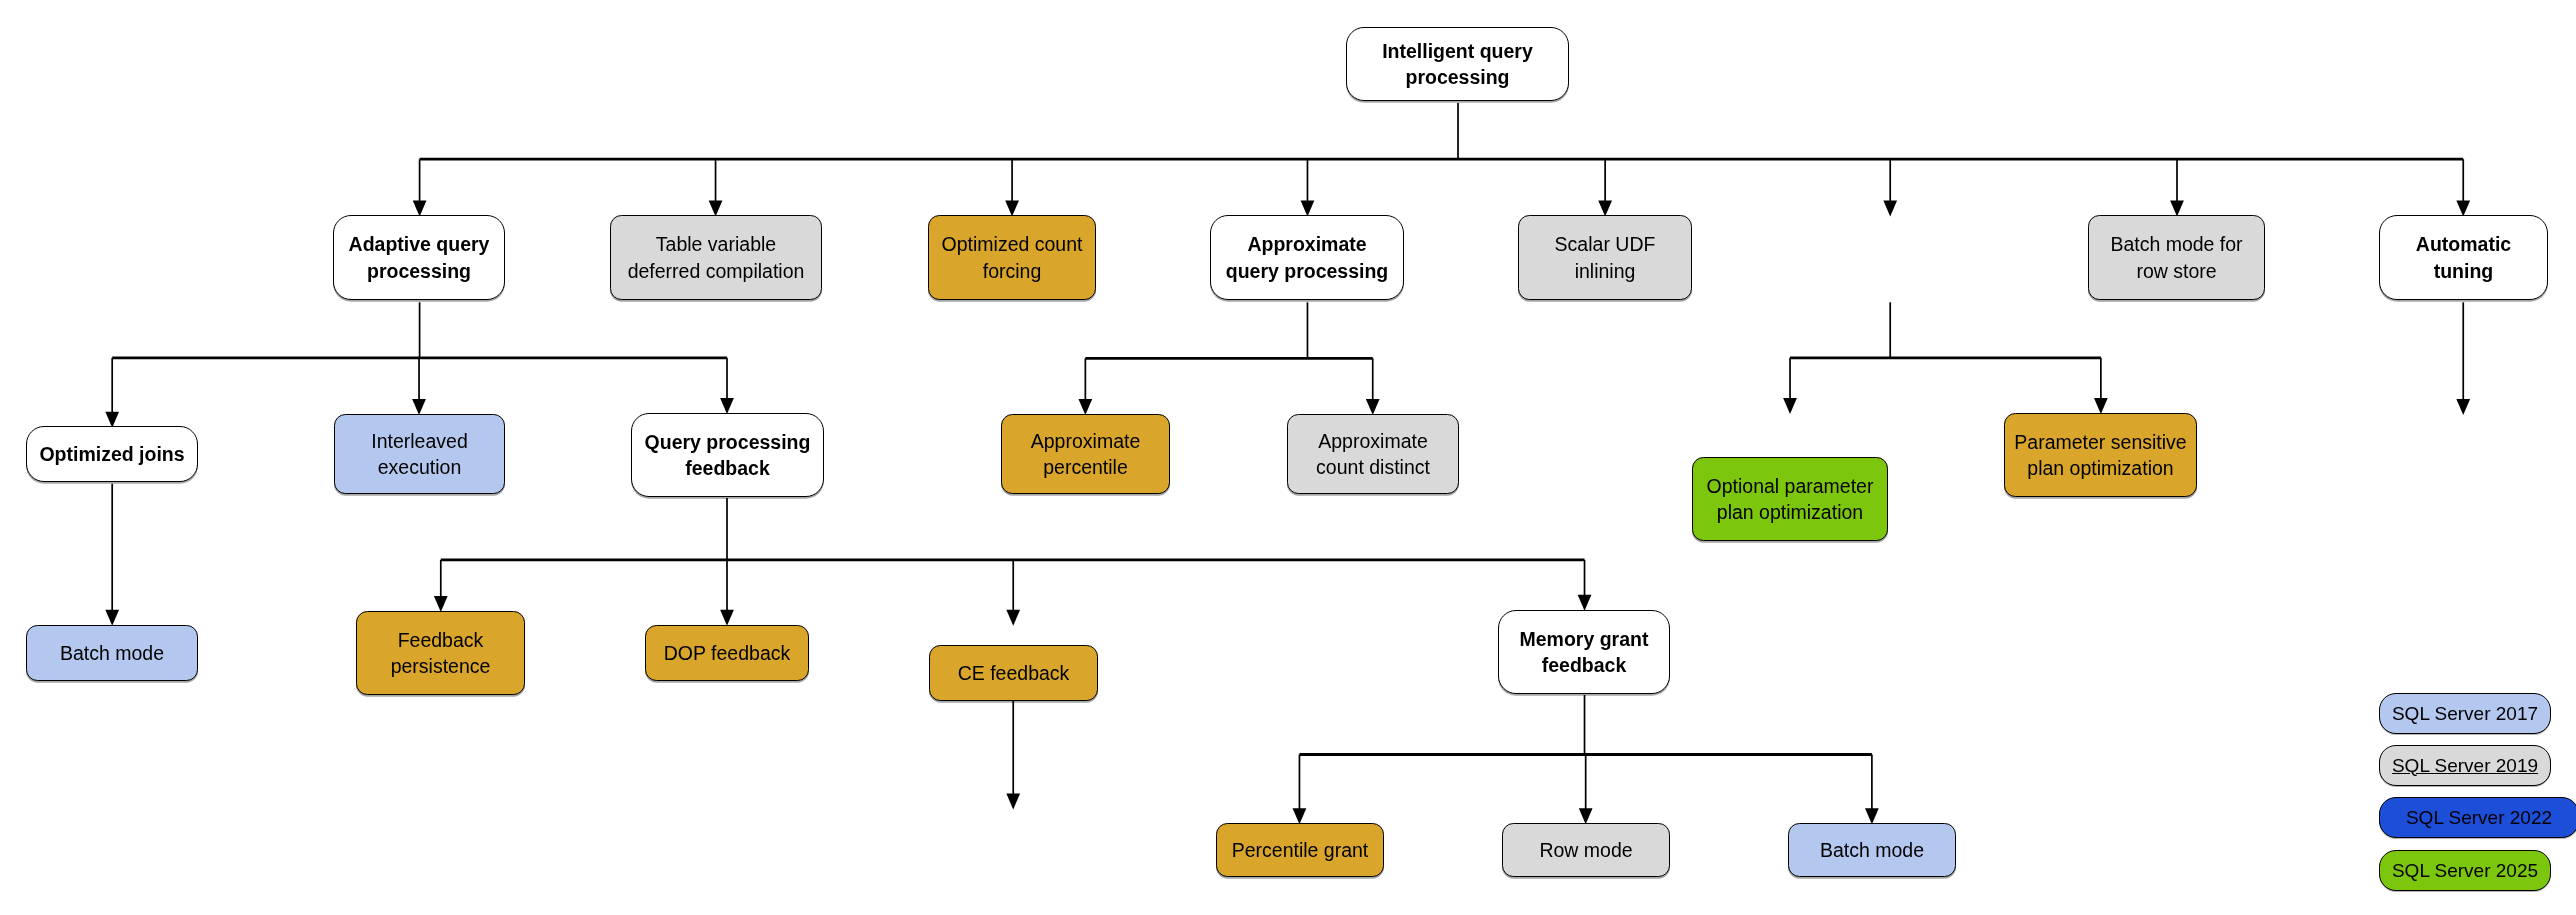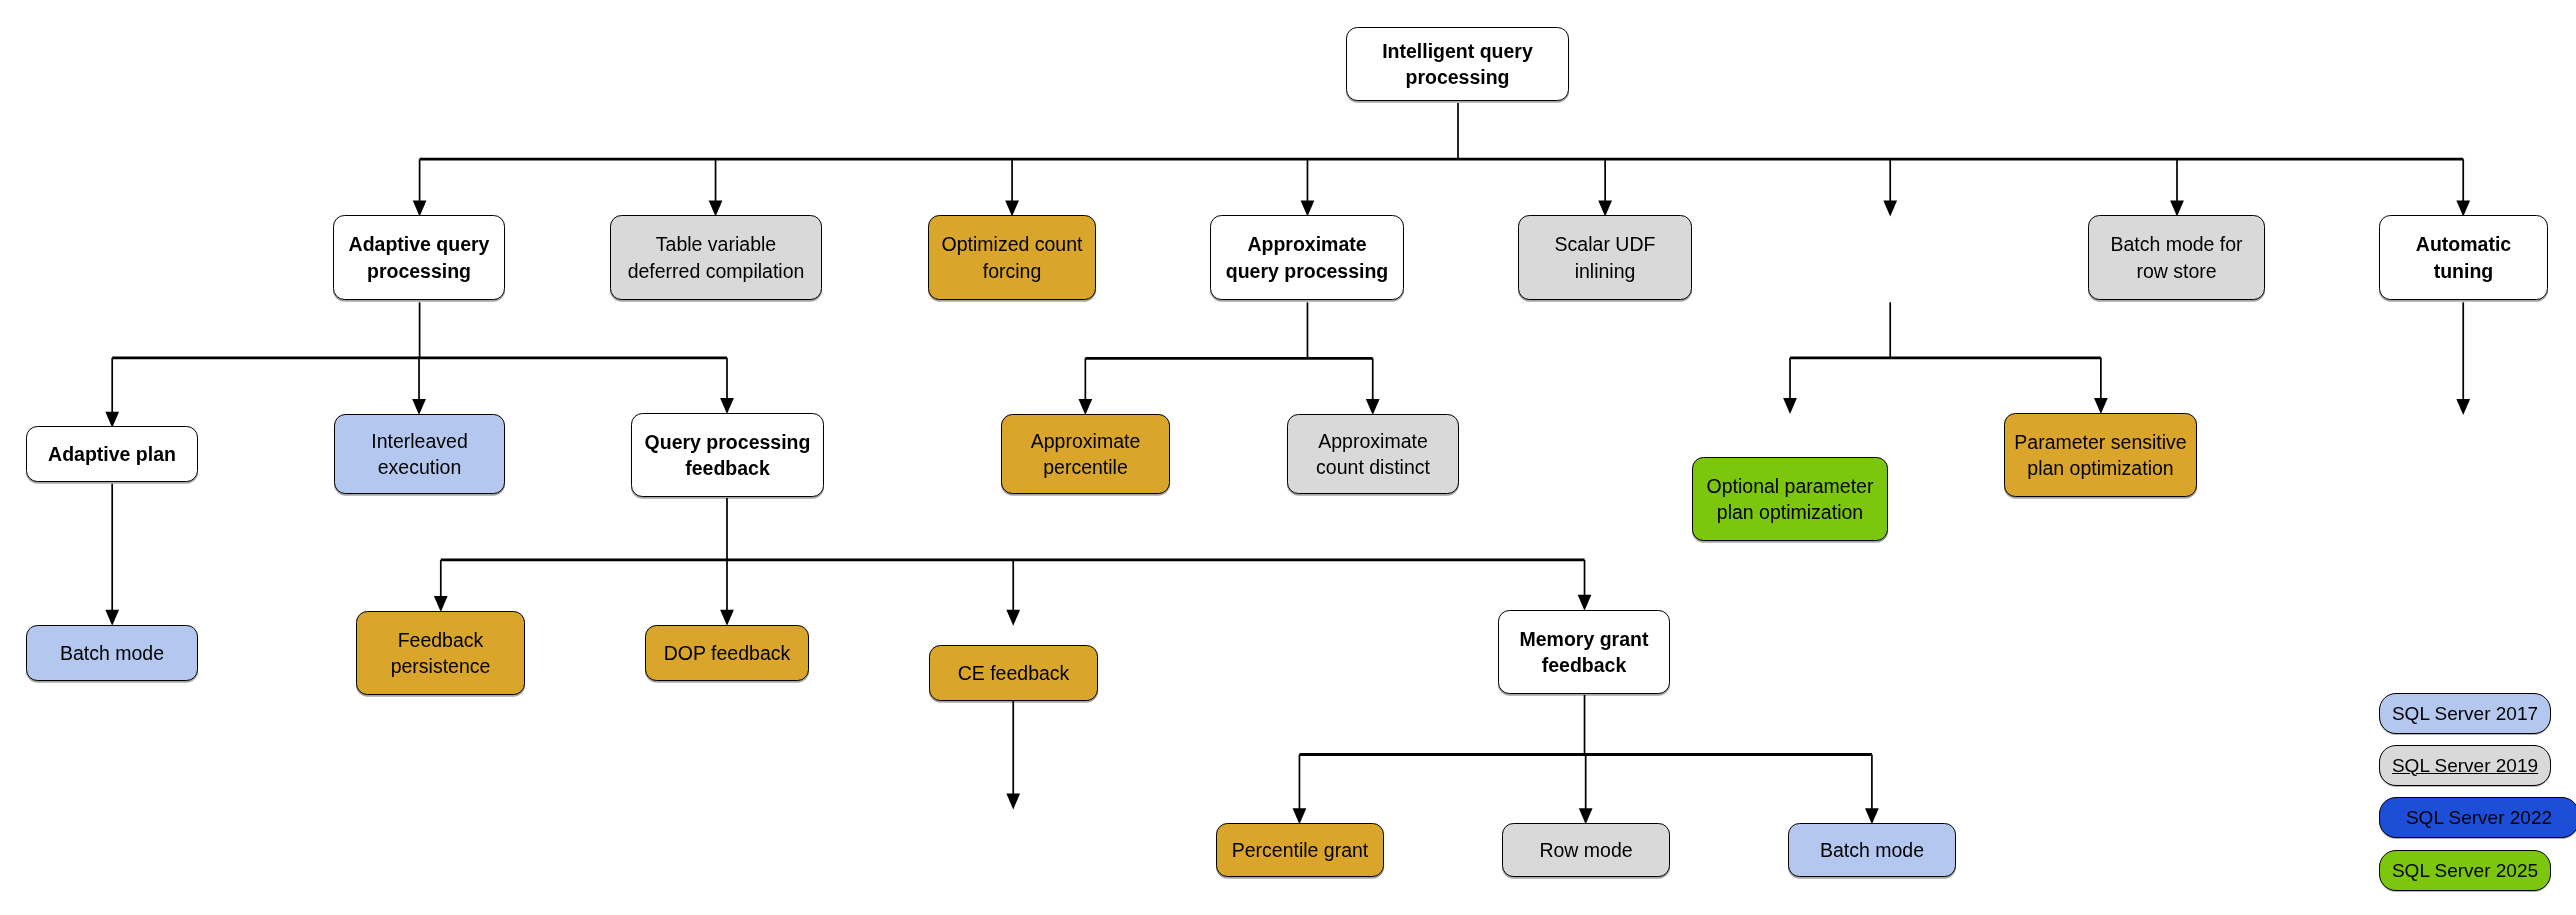--- a/index.html
+++ b/index.html
@@ -37,20 +37,21 @@
     white-space: pre-line;
     font-size: 19.5px;
     line-height: 1.35;
     color: #000000;
     z-index: 1;
     padding: 0 4.6px;
     box-shadow: 0 1.7px 0 rgba(0,0,0,0.35);
   }
   .node.parent {
     font-weight: bold;
+    border-radius: 18px;
   }
   .legend-item {
     position: absolute;
     box-sizing: border-box;
     border: 1.7px solid #000000;
     border-radius: 17px;
     display: flex;
     align-items: center;
     justify-content: center;
     text-align: center;
@@ -137,21 +138,21 @@
     <div class="node" style="left: 928px; top: 215px; width: 168px; height: 85px; background: rgb(217, 166, 43);">Optimized count
 forcing</div>
     <div class="node parent" style="left: 1210px; top: 215px; width: 194px; height: 85px; background: rgb(255, 255, 255);">Approximate
 query processing</div>
     <div class="node" style="left: 1518px; top: 215px; width: 174px; height: 85px; background: rgb(217, 217, 217);">Scalar UDF
 inlining</div>
     <div class="node" style="left: 2088px; top: 215px; width: 177px; height: 85px; background: rgb(217, 217, 217);">Batch mode for
 row store</div>
     <div class="node parent" style="left: 2379px; top: 215px; width: 169px; height: 85px; background: rgb(255, 255, 255);">Automatic
 tuning</div>
-    <div class="node parent" style="left: 26px; top: 426px; width: 172px; height: 56px; background: rgb(255, 255, 255);">Adaptive plan</div>
+    <div class="node parent" style="left: 26px; top: 426px; width: 172px; height: 56px; background: rgb(255, 255, 255);">Optimized joins</div>
     <div class="node" style="left: 334px; top: 414px; width: 171px; height: 80px; background: rgb(180, 199, 238);">Interleaved
 execution</div>
     <div class="node parent" style="left: 631px; top: 413px; width: 193px; height: 84px; background: rgb(255, 255, 255);">Query processing
 feedback</div>
     <div class="node" style="left: 1001px; top: 414px; width: 169px; height: 80px; background: rgb(217, 166, 43);">Approximate
 percentile</div>
     <div class="node" style="left: 1287px; top: 414px; width: 172px; height: 80px; background: rgb(217, 217, 217);">Approximate
 count distinct</div>
     <div class="node" style="left: 1692px; top: 413px; width: 196px; height: 84px; background: rgb(124, 199, 14); margin-top: 44px;">Optional parameter
 plan optimization</div>

